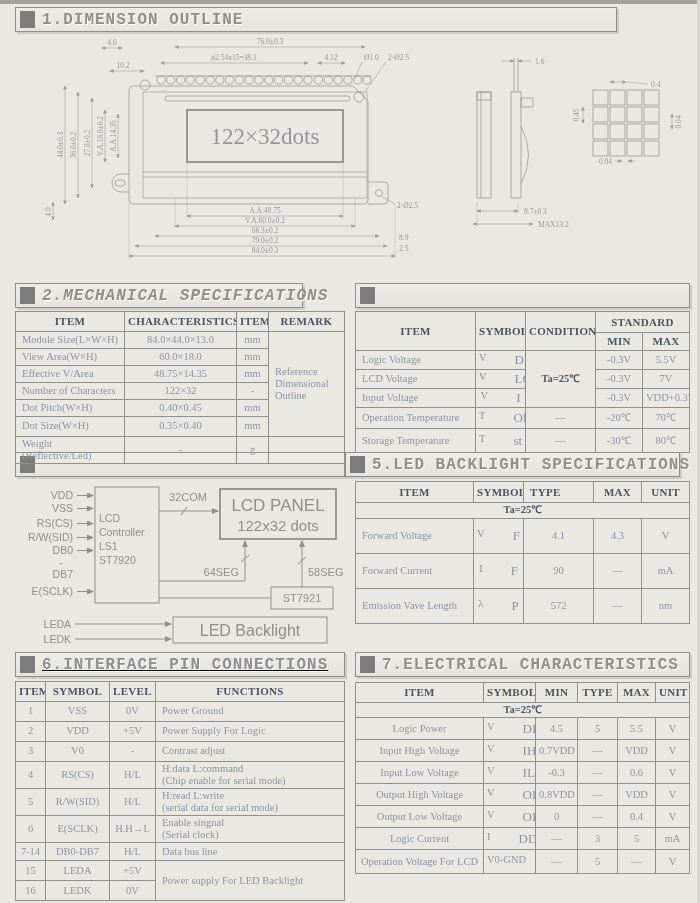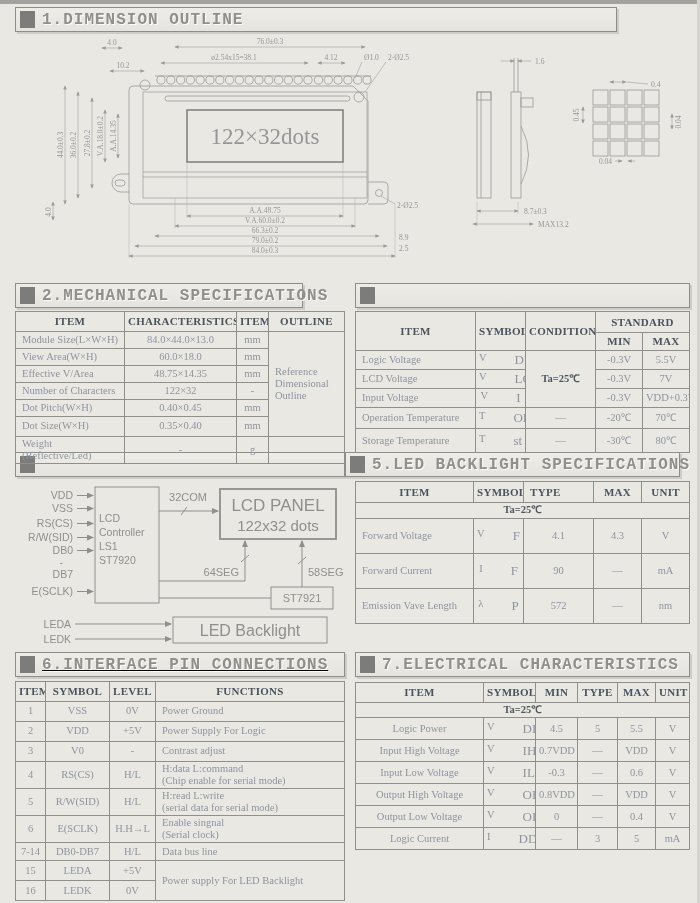--- a/index.html
+++ b/index.html
@@ -42,21 +42,21 @@
   svg .blab{font-family:"Liberation Sans",sans-serif;fill:#8f8f8d;}
   .drw{position:absolute;}
 </style>
 </head>
 <body>
 
 <div class="hdr" style="left:15px;top:7px;width:602px;">
   <span class="blk"></span>
   <span class="ttl">1.DIMENSION OUTLINE</span>
 </div>
-<div class="hdr" style="left:15px;top:283px;width:288px;">
+<div class="hdr" style="left:15px;top:283px;width:288px;font-style:italic;">
   <span class="blk"></span>
   <span class="ttl">2.MECHANICAL SPECIFICATIONS</span>
 </div>
 <div class="hdr" style="left:355px;top:283px;width:335px;">
   <span class="blk"></span>
 </div>
 <div class="hdr" style="left:15px;top:452px;width:330px;">
   <span class="blk"></span>
 </div>
 <div class="hdr" style="left:345px;top:452px;width:335px;">
@@ -231,21 +231,21 @@
         <col style="width:109px">
         <col style="width:112px">
         <col style="width:32px">
         <col>
       </colgroup>
   <tbody>
         <tr style="height:20px">
     <th>ITEM</th>
     <th>CHARACTERISTICS</th>
     <th>ITEM</th>
-    <th>OUTLINE</th>
+    <th>REMARK</th>
   </tr>
   <tr style="height:17px">
     <td class="tl">Module Size(L×W×H)</td>
     <td>84.0×44.0×13.0</td>
     <td>mm</td>
     <td class="tl" rowspan="6">Reference Dimensional Outline</td>
   </tr>
   <tr style="height:17px">
     <td class="tl">View Area(W×H)</td>
     <td>60.0×18.0</td>
@@ -578,15 +578,23 @@
     <td>V</td>
   </tr>
   <tr style="height:22px">
     <td>Logic Current</td>
     <td><span>I</span><sub>DD</sub></td>
     <td>—</td>
     <td>3</td>
     <td>5</td>
     <td>mA</td>
   </tr>
+  <tr style="height:24px">
+    <td>Operation Voltage For LCD</td>
+    <td><span>V0-GND</span><sub></sub></td>
+    <td>—</td>
+    <td>5</td>
+    <td>—</td>
+    <td>V</td>
+  </tr>
 </tbody>
     </table>
 </div>
 
 </body></html>

